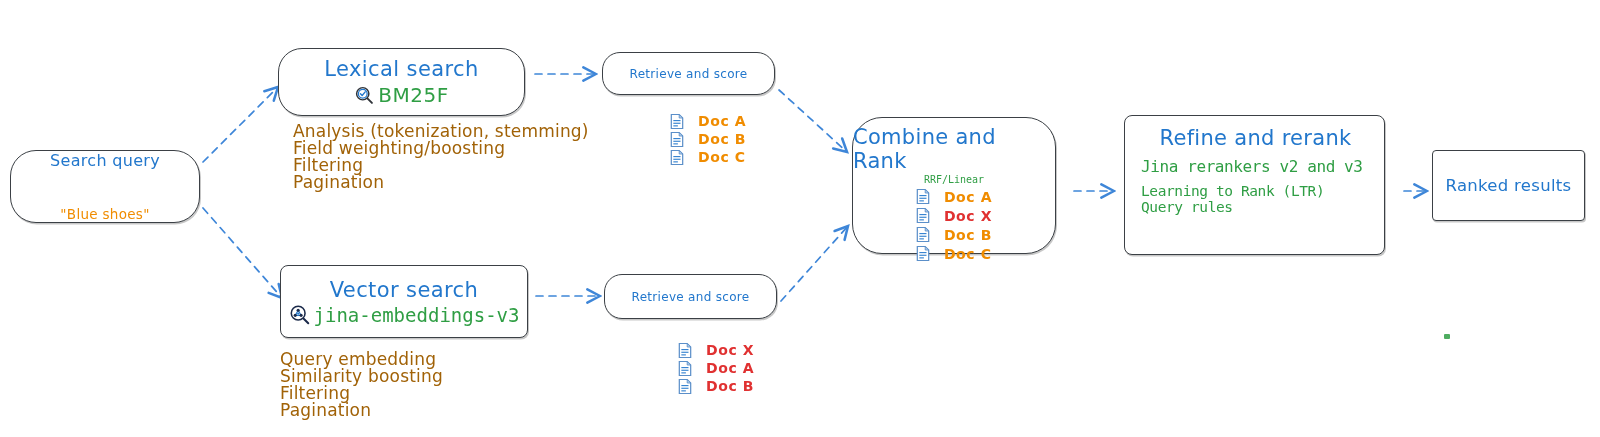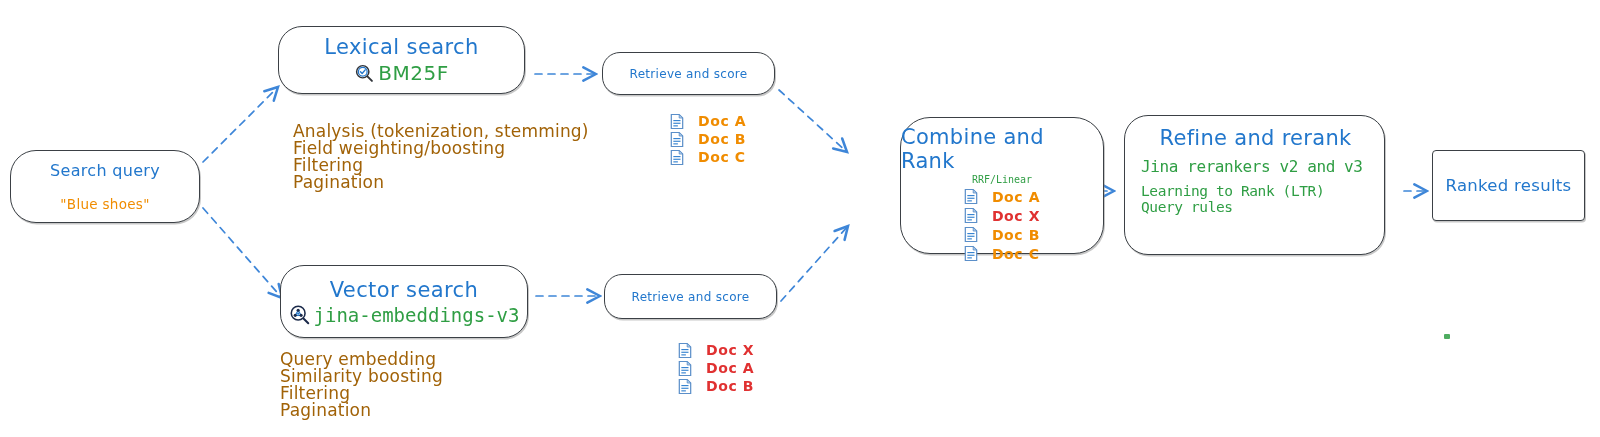--- a/index.html
+++ b/index.html
@@ -14,52 +14,52 @@
     position: absolute; background: #ffffff;
     border: 1.6px solid #3b4045;
     box-shadow: 1px 1.5px 0 rgba(130,130,130,.45);
     display: flex; flex-direction: column; align-items: center; justify-content: center;
   }
   .blue  { color: #2277cc; }
   .green { color: #2f9e44; }
   .mono  { font-family: "DejaVu Sans Mono", monospace; }
 
   
-  .query-box   { left: 10px;  top: 150px; width: 190px; height: 73px; border-radius: 26px; gap: 16px; }
+  .query-box   { left: 10px;  top: 150px; width: 190px; height: 73px; border-radius: 26px; gap: 16px; justify-content: space-between; }
   .query-title { font-size: 16px; letter-spacing: .3px; }
   .query-value { font-size: 13.5px; color: #f08c00; letter-spacing: .3px; }
 
-  .lexical-box { left: 278px; top: 26px;  width: 247px; height: 68px; border-radius: 24px; gap: 2px; }
-  .vector-box  { left: 280px; top: 265px; width: 248px; height: 73px; border-radius: 24px; gap: 2px; }
+  .lexical-box { left: 278px; top: 48px;  width: 247px; height: 68px; border-radius: 24px; gap: 2px; }
+  .vector-box  { left: 280px; top: 265px; width: 248px; height: 73px; border-radius: 8px; gap: 2px; }
   .search-title { font-size: 21px; letter-spacing: .4px; }
   .engine-row  { display: flex; gap: 3px; }
   .engine-lex  { font-size: 20px; letter-spacing: .5px; }
   .engine-vec  { font-size: 19px; }
 
   .features { position: absolute; font-size: 17px; line-height: 17px; color: #a16207; letter-spacing: .2px; }
   .features-lexical { left: 293px; top: 123px; }
   .features-vector  { left: 280px; top: 351px; }
 
   .retrieve-top    { left: 602px; top: 52px;  width: 173px; height: 43px; border-radius: 18px; }
   .retrieve-bottom { left: 604px; top: 274px; width: 173px; height: 45px; border-radius: 18px; }
   .retrieve-title  { font-size: 12px; letter-spacing: .3px; }
 
   .doc-list { position: absolute; }
   .doc-row  { display: flex; align-items: center; height: 18px; gap: 14px; }
   .doc-label{ font-size: 14px; font-weight: bold; letter-spacing: .6px; }
   .docs-lexical { left: 670px; top: 112px; }
   .docs-vector  { left: 678px; top: 341px; }
 
-  .combine-box { left: 852px; top: 117px; width: 204px; height: 137px; border-radius: 30px; justify-content: flex-start; padding-top: 7px; margin-left: 48px; }
+  .combine-box { left: 852px; top: 117px; width: 204px; height: 137px; border-radius: 30px; justify-content: flex-start; padding-top: 7px; }
   .combine-title { font-size: 21px; letter-spacing: .3px; }
   .combine-method { font-size: 10px; margin-top: 1px; }
   .combine-docs { position: static; margin-top: 2px; }
   .combine-docs .doc-row { height: 19px; }
 
-  .refine-box { left: 1124px; top: 115px; width: 261px; height: 140px; border-radius: 24px; justify-content: flex-start; padding: 10px 14px 0 16px; align-items: flex-start; }
+  .refine-box { left: 1124px; top: 115px; width: 261px; height: 140px; border-radius: 8px; justify-content: flex-start; padding: 10px 14px 0 16px; align-items: flex-start; }
   .refine-title { font-size: 21px; letter-spacing: .3px; align-self: center; }
   .refine-reranker { font-size: 16px; margin-top: 7px; letter-spacing: -.4px; }
   .refine-line { font-size: 14.5px; letter-spacing: -.4px; }
   .refine-line.first { margin-top: 7px; }
 
   .ranked-box   { left: 1432px; top: 150px; width: 153px; height: 71px; border-radius: 4px; }
   .ranked-title { font-size: 16.5px; letter-spacing: .3px; }
 
   .icon { display: inline-flex; align-items: center; }
   .stray-mark { position: absolute; left: 1444px; top: 334px; width: 6px; height: 5px; background: #2f9e44; border-radius: 1px; opacity: .85; }

